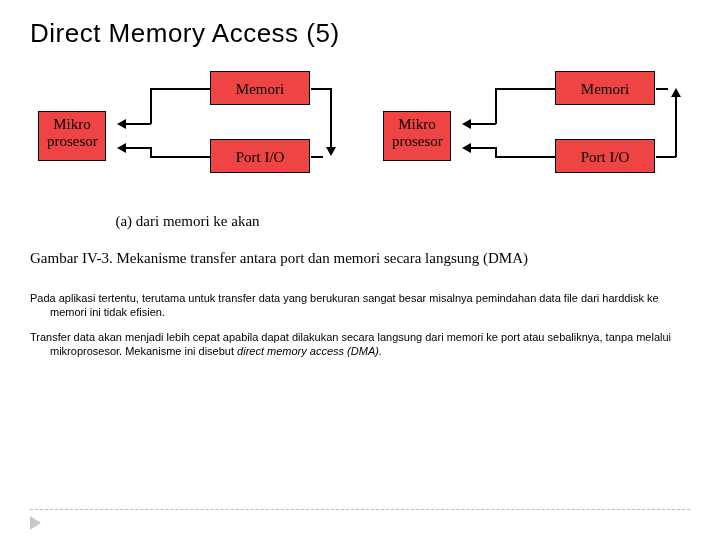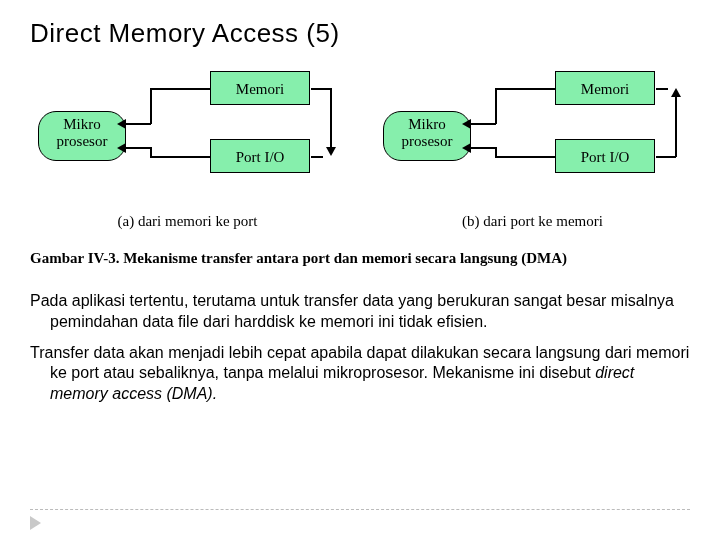--- a/index.html
+++ b/index.html
@@ -30,28 +30,28 @@
     flex: 1;
     position: relative;
   }
   .diagram {
     position: relative;
     height: 140px;
   }
   .box {
     position: absolute;
     border: 1.5px solid #000;
-    background: #86efac;
+    background: #ef4444;
     text-align: center;
     padding: 4px 8px;
     font-size: 15px;
     line-height: 1.1;
     font-family: "Times New Roman", serif;
   }
-  .mp   { left: 8px;  top: 44px;  width: 88px; height: 50px; border-radius: 18px; }
+  .mp   { left: 8px;  top: 44px;  width: 68px; height: 50px; }
   .mem  { left: 180px; top: 4px;  width: 100px; height: 34px; line-height: 26px; }
   .port { left: 180px; top: 72px; width: 100px; height: 34px; line-height: 26px; }
   .line { position: absolute; background: #000; }
   .hline { height: 1.5px; }
   .vline { width: 1.5px; }
   .arrow-r, .arrow-l {
     position: absolute;
     width: 0; height: 0;
     border-top: 5px solid transparent;
     border-bottom: 5px solid transparent;
@@ -71,26 +71,26 @@
   }
   .caption-sub {
     text-align: center;
     font-family: "Times New Roman", serif;
     font-size: 15px;
     margin-top: 6px;
   }
   .fig-caption {
     font-family: "Times New Roman", serif;
     font-size: 15px;
-    font-weight: bold;
+    font-weight: normal;
     text-align: left;
     margin: 20px 0 24px 0;
   }
   .body-text {
-    font-size: 16px;
+    font-size: 11px;
     line-height: 1.3;
     margin: 0 0 10px 0;
     padding-left: 20px;
     text-indent: -20px;
   }
   .body-text em { }
   .footer-line {
     position: absolute;
     left: 30px; right: 30px;
     bottom: 30px;
@@ -128,21 +128,21 @@
       <div class="line hline" style="left:120px; top:89px; width:60px;"></div>
       <div class="line vline" style="left:120px; top:80px; height:10px;"></div>
       <div class="line hline" style="left:96px; top:80px; width:25px;"></div>
       <div class="arrow-l" style="left:87px; top:75.5px;"></div>
 
       <div class="line vline" style="left:300px; top:21px; height:60px;"></div>
       <div class="line hline" style="left:281px; top:21px; width:20px;"></div>
       <div class="line hline" style="left:281px; top:89px; width:12px;"></div>
       <div class="arrow-d" style="left:295.5px; top:80px;"></div>
     </div>
-    <div class="caption-sub">(a) dari memori ke port</div>
+    <div class="caption-sub">(a) dari memori ke akan</div>
   </div>
 
   <div class="half">
     <div class="diagram">
       <div class="box mp" style="white-space:pre-line;">Mikro
 prosesor</div>
       <div class="box mem">Memori</div>
       <div class="box port">Port I/O</div>
 
       <div class="line hline" style="left:120px; top:21px; width:60px;"></div>
@@ -153,21 +153,20 @@
       <div class="line hline" style="left:120px; top:89px; width:60px;"></div>
       <div class="line vline" style="left:120px; top:80px; height:10px;"></div>
       <div class="line hline" style="left:96px; top:80px; width:25px;"></div>
       <div class="arrow-l" style="left:87px; top:75.5px;"></div>
 
       <div class="line vline" style="left:300px; top:30px; height:60px;"></div>
       <div class="line hline" style="left:281px; top:89px; width:20px;"></div>
       <div class="line hline" style="left:281px; top:21px; width:12px;"></div>
       <div class="arrow-u" style="left:295.5px; top:21px;"></div>
     </div>
-    <div class="caption-sub">(b) dari port ke memori</div>
   </div>
 
 </div>
 
 <div class="fig-caption">Gambar IV-3. Mekanisme transfer antara port dan memori secara langsung (DMA)</div>
 
 <p class="body-text">Pada aplikasi tertentu, terutama untuk transfer data yang berukuran sangat besar misalnya pemindahan data file dari harddisk ke memori ini tidak efisien.</p>
 
 <p class="body-text">
   <span>Transfer data akan menjadi lebih cepat apabila dapat dilakukan secara langsung dari memori ke port atau sebaliknya, tanpa melalui mikroprosesor.  Mekanisme ini disebut </span><em>direct memory access (DMA).</em>

